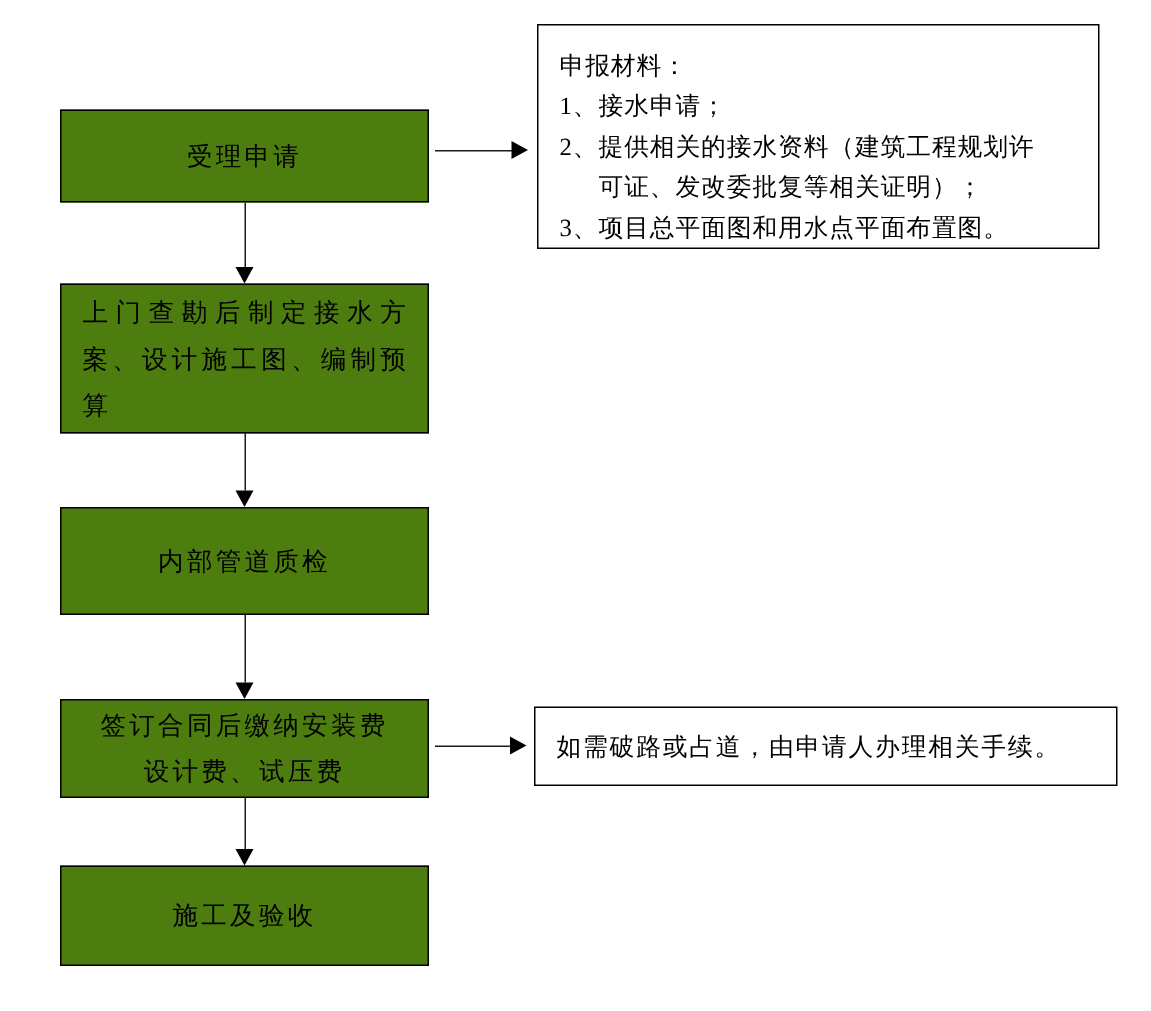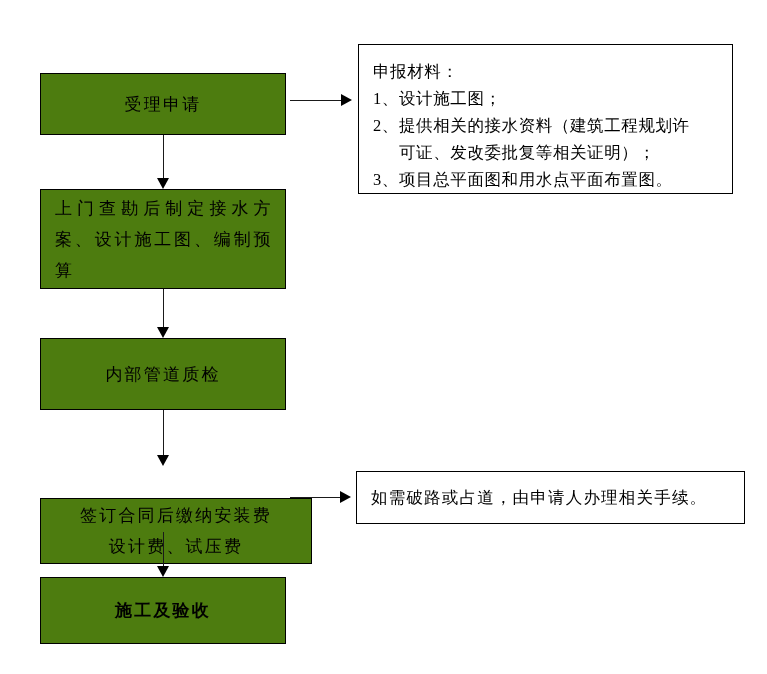--- a/index.html
+++ b/index.html
@@ -129,35 +129,35 @@
   <div class="node" style="left:40px; top:338px; width:246px; height:72px;">
     <span class="node-text">内部管道质检</span>
   </div>
 
   <div class="node justify" style="left:40px; top:189px; width:246px; height:100px;">
     <span class="node-text">上门查勘后制定接水方
 案、设计施工图、编制预
 算</span>
   </div>
 
-  <div class="node" style="left:40px; top:466px; width:272px; height:66px;margin-top:32px;">
+  <div class="node" style="left:40px; top:466px; width:246px; height:66px;">
     <span class="node-text">签订合同后缴纳安装费
 设计费、试压费</span>
   </div>
 
-  <div class="node" style="left:40px; top:577px; width:246px; height:67px;font-weight:bold;">
+  <div class="node" style="left:40px; top:577px; width:246px; height:67px;">
     <span class="node-text">施工及验收</span>
   </div>
 
-  <div class="notebox" style="left:358px; top:44px; width:375px; height:150px; padding:13px 14px 0 14px;">
+  <div class="notebox" style="left:358px; top:16px; width:375px; height:150px; padding:13px 14px 0 14px;">
     <span class="note-title">申报材料：</span>
     <ul class="note-list">
       <li>
         <span class="marker">1、</span>
-        <span class="body">设计施工图；</span>
+        <span class="body">接水申请；</span>
       </li>
       <li>
         <span class="marker">2、</span>
         <span class="body">提供相关的接水资料（建筑工程规划许
   可证、发改委批复等相关证明）；</span>
       </li>
       <li>
         <span class="marker">3、</span>
         <span class="body">项目总平面图和用水点平面布置图。</span>
       </li>

